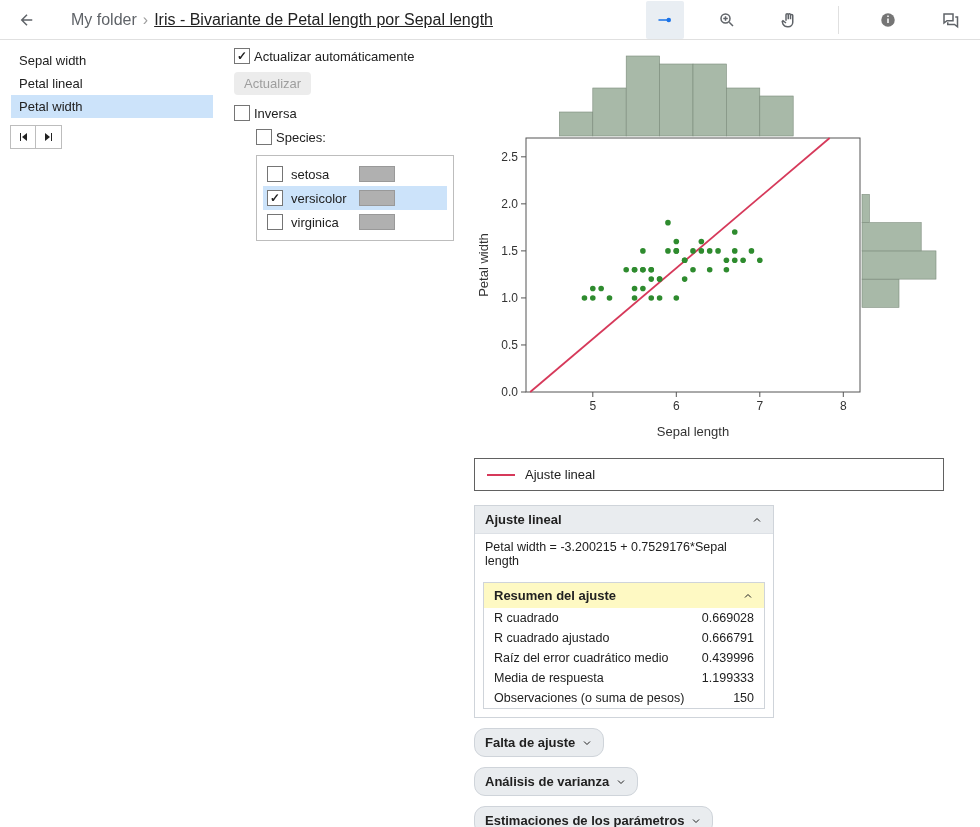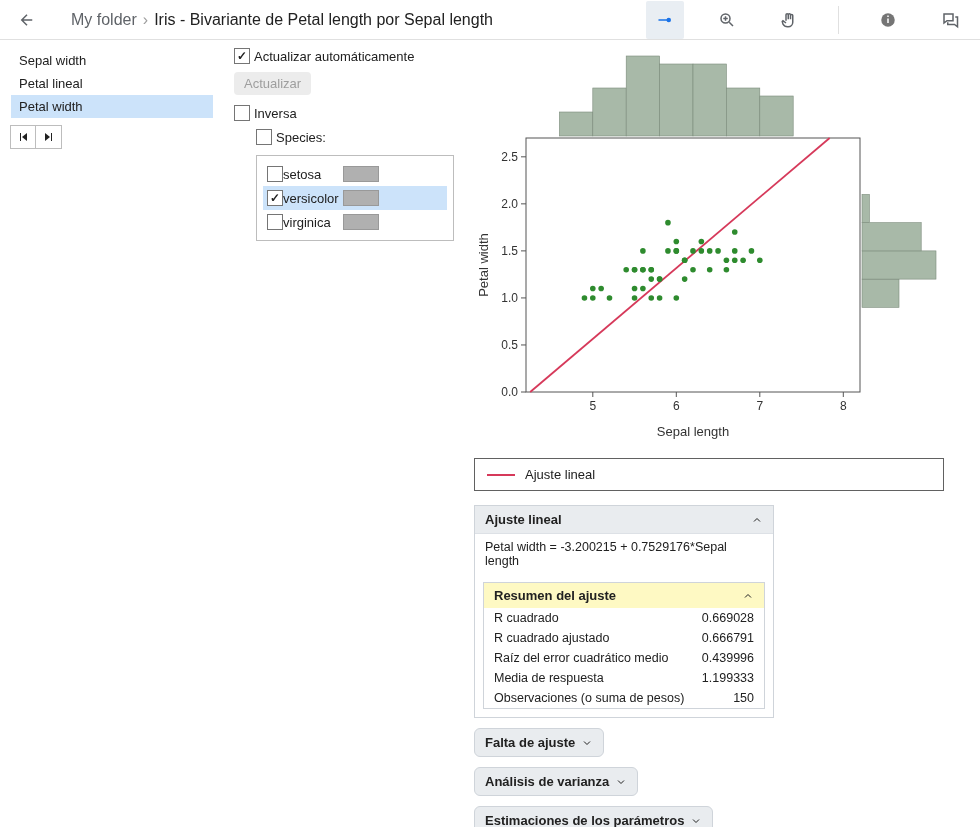--- a/index.html
+++ b/index.html
@@ -1,55 +1,55 @@
 <!DOCTYPE html>
 <html><head>
 <meta charset="utf-8">
 <style>
 * { box-sizing: border-box; margin: 0; padding: 0; }
 body { font-family: "Segoe UI", Arial, sans-serif; font-size: 13px; color: #212121; background: #fff; width: 980px; }
 .header { display: flex; align-items: center; height: 40px; border-bottom: 1px solid #e0e0e0; padding: 0 11px; gap: 24px; }
 .back-btn { width: 32px; height: 32px; display: flex; align-items: center; justify-content: center; cursor: pointer; color: #5f6368; }
 .bc { display: flex; align-items: center; font-size: 16px; color: #5f6368; gap: 6px; margin-left: 4px; }
-.bc .cur { color: #212121; }
+.bc .cur { color: #212121; text-decoration: underline; }
 .bc-sep { color: #9e9e9e; }
 .header-spacer { flex: 1; }
 .hicon { width: 38px; height: 38px; display: flex; align-items: center; justify-content: center; color: #5f6368; cursor: pointer; border-radius: 2px; }
 .hicon.active { background: #e9eef3; }
 .hdiv { width: 1px; height: 28px; background: #e0e0e0; margin: 0 6px; }
 .main { display: flex; align-items: flex-start; padding: 8px 10px 20px 10px; gap: 20px; }
 .col1 { width: 204px; }
 .vlist { border: 1px solid #ffffff00; }
 .vitem { padding: 4px 8px; cursor: pointer; }
 .vitem.sel { background: #cce3fa; }
 .navbtns { display: flex; margin-top: 6px; }
 .navbtn { width: 26px; height: 24px; border: 1px solid #bdbdbd; background: #fff; display: flex; align-items: center; justify-content: center; cursor: pointer; }
 .navbtn + .navbtn { border-left: none; }
 .col2 { width: 220px; }
 .ckrow { display: flex; align-items: center; gap: 4px; margin-bottom: 8px; }
 .ck { width: 16px; height: 16px; border: 1px solid #757575; display: flex; align-items: center; justify-content: center; flex: none; cursor: pointer; background: #fff; }
 .ck.checked::after { content: "✓"; font-size: 12px; color: #212121; font-weight: bold; }
 .btn-upd { display: inline-block; padding: 4px 10px; background: #ececec; color: #9e9e9e; border-radius: 4px; margin-bottom: 10px; }
 .species-box { border: 1px solid #bdbdbd; padding: 6px; margin-top: 10px; margin-left: 22px; }
-.sp-row { display: flex; align-items: center; padding: 4px 4px; }
+.sp-row { display: flex; align-items: center; gap: 8px; padding: 4px 4px; }
 .sp-row.sel { background: #cce3fa; }
 .swatch { width: 36px; height: 16px; background: #b0b0b0; border: 1px solid #999; }
 .col3 { flex: 1; }
 .chart-wrap { position: relative; width: 470px; height: 400px; }
 .chart-svg { position: absolute; top: 0; left: 0; }
 .legend-box { border: 1px solid #616161; padding: 8px 12px; margin-top: 10px; width: 470px; display: flex; align-items: center; gap: 10px; font-size: 13px; }
 .legend-line { width: 28px; height: 2px; background: #d6395a; }
 .panel-grp { width: 300px; margin-top: 14px; border: 1px solid #cfd4da; }
 .phdr { background: #e9ecef; padding: 6px 10px; font-weight: bold; display: flex; align-items: center; justify-content: space-between; border-bottom: 1px solid #dde1e6; cursor: pointer; }
 .phdr .chev { width: 12px; height: 12px; }
 .pbody { padding: 6px 10px; font-size: 12.5px; }
 .subpanel { margin-top: 8px; border: 1px solid #cfd4da; }
 .sphdr { background: #fef9c3; padding: 5px 10px; font-weight: bold; display: flex; align-items: center; justify-content: space-between; cursor: pointer; }
 .stat-row { display: flex; justify-content: space-between; padding: 3px 10px; font-size: 12.5px; }
-.pill-btn { display: inline-flex; align-items: center; gap: 6px; background: #e9ecef; border: 1px solid #cfd4da; padding: 6px 10px; font-weight: bold; margin-top: 10px; cursor: pointer; border-radius: 6px; }
+.pill-btn { display: inline-flex; align-items: center; gap: 6px; background: #e9ecef; border: 1px solid #cfd4da; padding: 6px 10px; font-weight: bold; margin-top: 10px; cursor: pointer; border-radius: 11px; }
 </style>
 </head>
 <body>
 
 <div class="header">
   <div class="back-btn">
     <svg width="18" height="18" viewBox="0 0 24 24" fill="none" stroke="currentColor" stroke-width="2">
         <path d="M19 12H5M12 19l-7-7 7-7"></path>
       </svg>
   </div>

